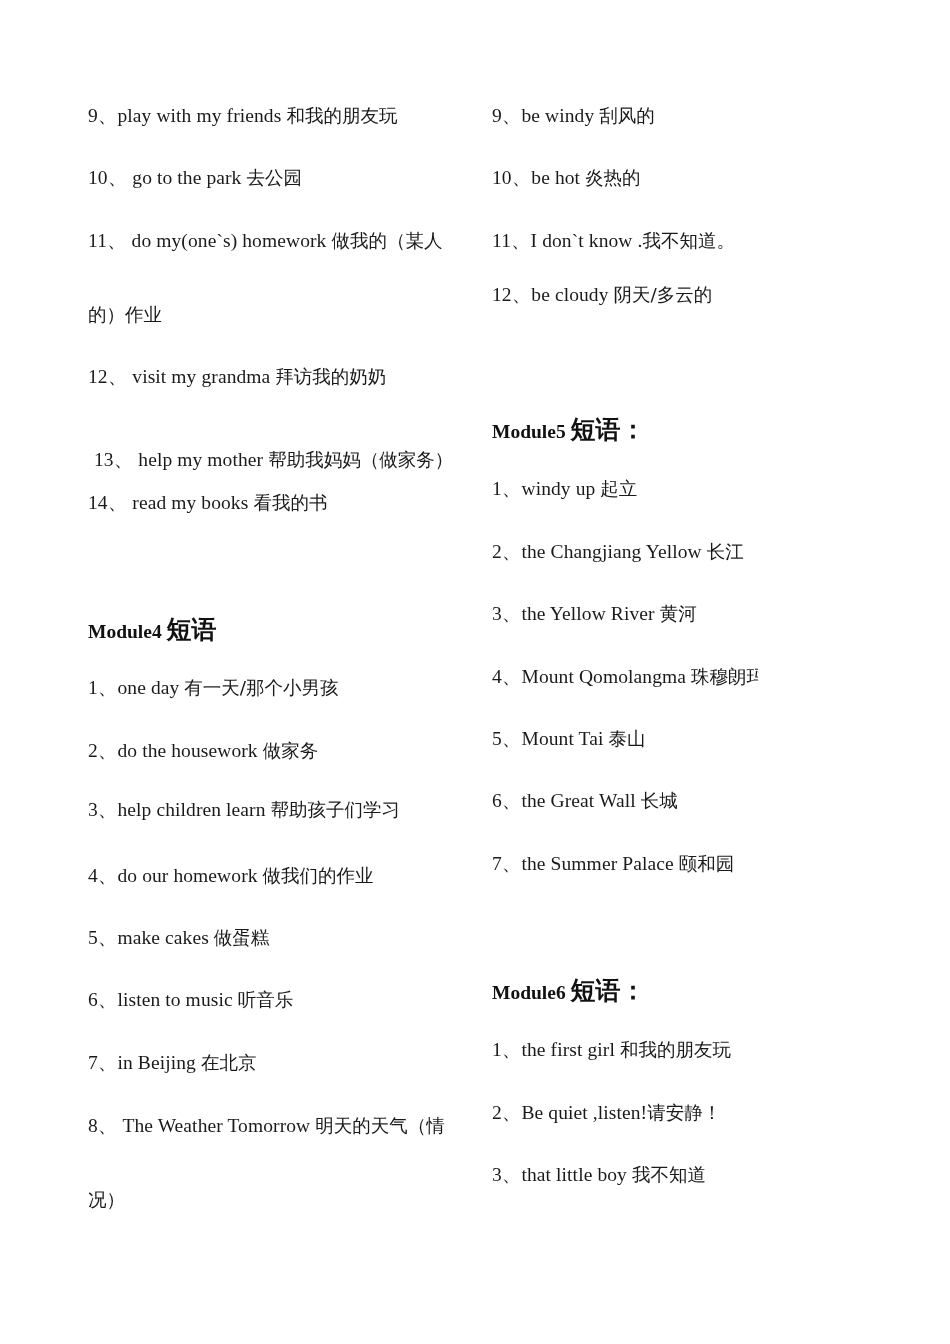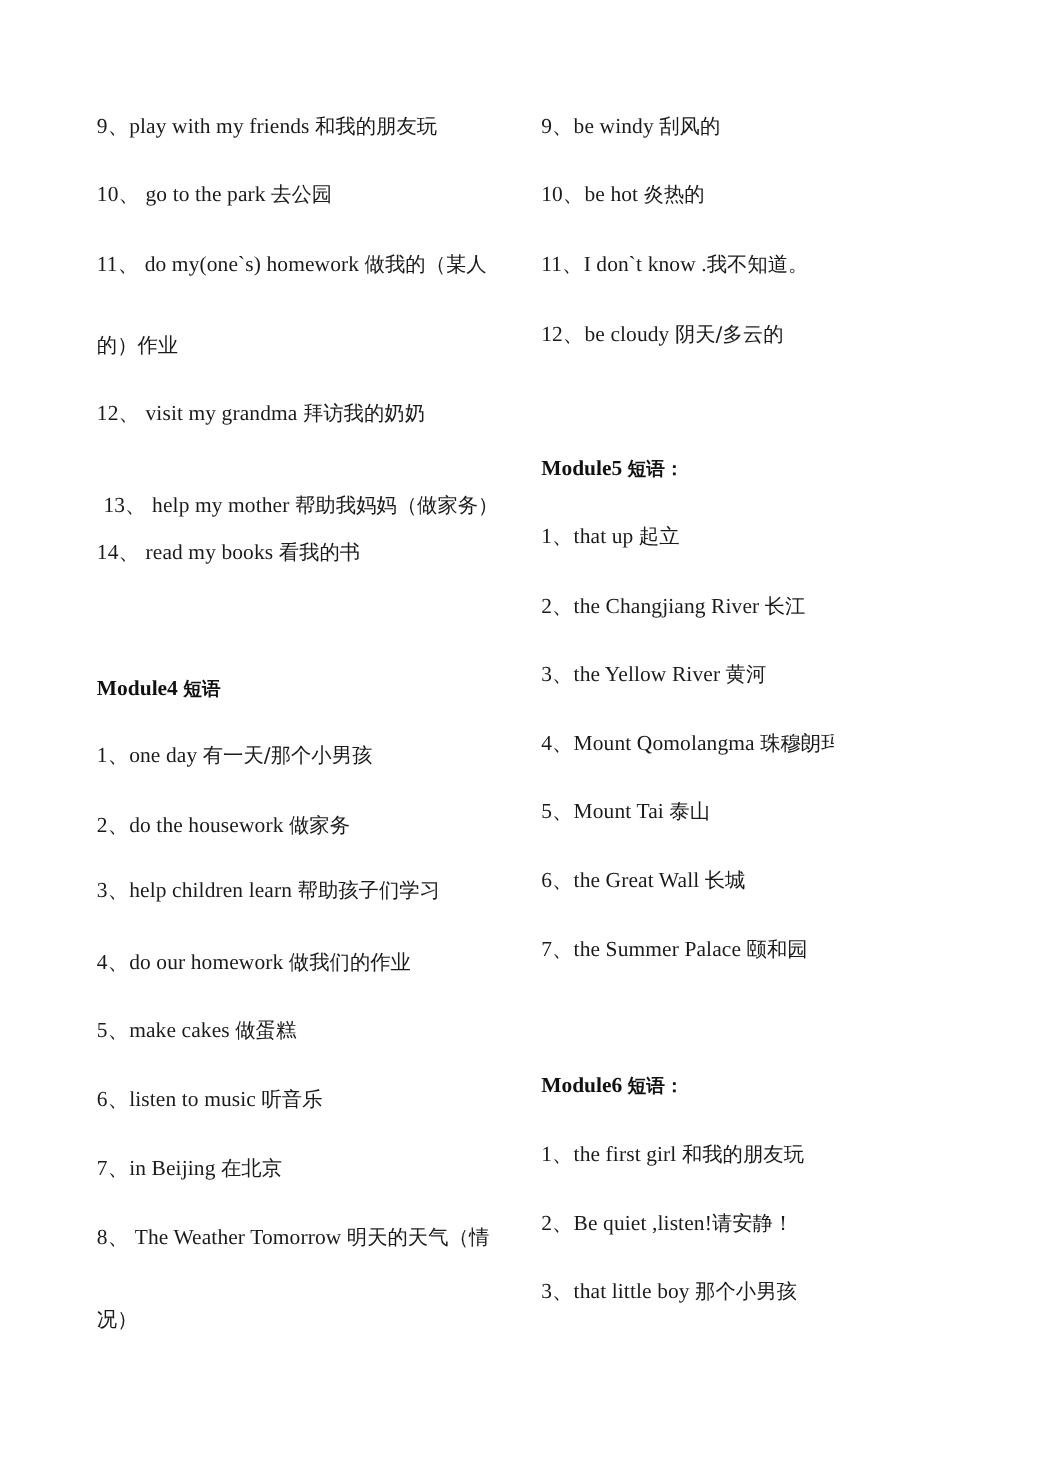--- a/index.html
+++ b/index.html
@@ -43,21 +43,21 @@
     left: 0;
     white-space: nowrap;
     color: #111111;
     font-family: "Liberation Serif", "DejaVu Serif", serif;
     font-size: 19.5px;
     font-weight: bold;
     line-height: 1;
   }
   .heading .cn {
     font-family: "DejaVu Sans", "Liberation Sans", sans-serif;
-    font-size: 17px;
+    font-size: 25px;
     font-weight: bold;
   }
   .indent { padding-left: 6px; }
 </style>
 </head>
 <body>
 
 <div class="page">
 
   <div class="col col-left">
@@ -121,33 +121,33 @@
 
     <div class="line" style="top:106px">
       <span>9、</span><span>be windy </span><span class="cn">刮风的</span>
     </div>
     <div class="line" style="top:168px">
       <span>10、</span><span>be hot </span><span class="cn">炎热的</span>
     </div>
     <div class="line" style="top:231px">
       <span>11、</span><span>I don`t know .</span><span class="cn">我不知道。</span>
     </div>
-    <div class="line" style="top:295px">
+    <div class="line" style="top:285px">
       <span>12、</span><span>be cloudy </span><span class="cn">阴天/多云的</span>
     </div>
 
     <div class="heading" style="top:417px">
       <span>Module5 </span><span class="cn">短语：</span>
     </div>
 
     <div class="line" style="top:479px">
-      <span>1、</span><span>that up </span><span class="cn">起立</span>
+      <span>1、</span><span>windy up </span><span class="cn">起立</span>
     </div>
     <div class="line" style="top:542px">
-      <span>2、</span><span>the Changjiang River </span><span class="cn">长江</span>
+      <span>2、</span><span>the Changjiang Yellow </span><span class="cn">长江</span>
     </div>
     <div class="line" style="top:604px">
       <span>3、</span><span>the Yellow River </span><span class="cn"> 黄河</span>
     </div>
     <div class="line" style="top:667px">
       <span>4、</span><span>Mount Qomolangma </span><span class="cn">珠穆朗玛峰</span>
     </div>
     <div class="line" style="top:729px">
       <span>5、</span><span>Mount Tai </span><span class="cn">泰山</span>
     </div>
@@ -162,17 +162,17 @@
       <span>Module6 </span><span class="cn">短语：</span>
     </div>
 
     <div class="line" style="top:1040px">
       <span>1、</span><span>the first girl </span><span class="cn"> 和我的朋友玩</span>
     </div>
     <div class="line" style="top:1103px">
       <span>2、</span><span>Be quiet ,listen!</span><span class="cn">请安静！</span>
     </div>
     <div class="line" style="top:1165px">
-      <span>3、</span><span>that little boy </span><span class="cn">那个小男孩</span>
+      <span>3、</span><span>that little boy </span><span class="cn">我不知道</span>
     </div>
   </div>
 
 </div>
 
 </body></html>

